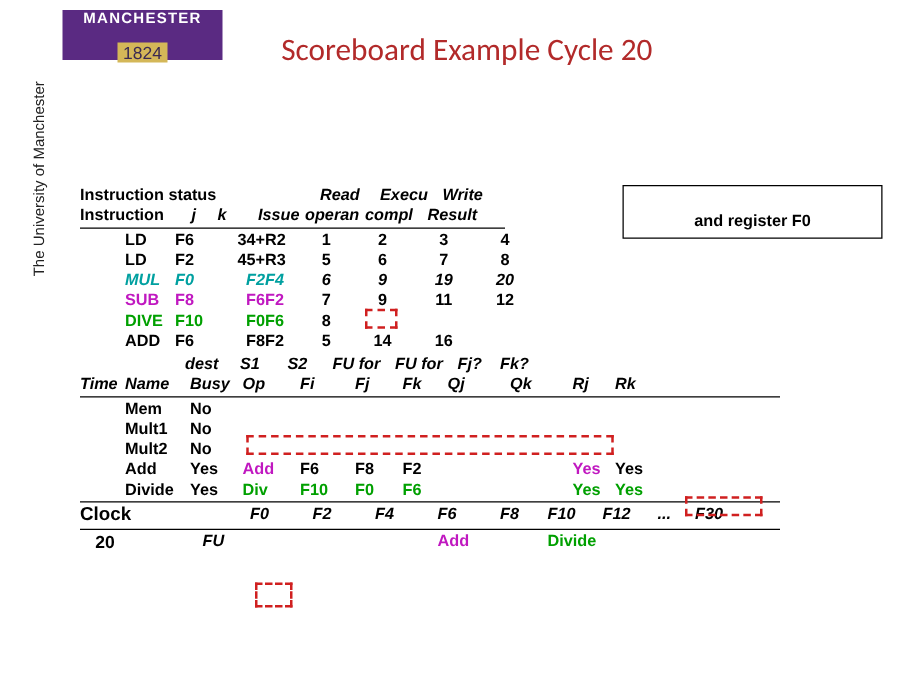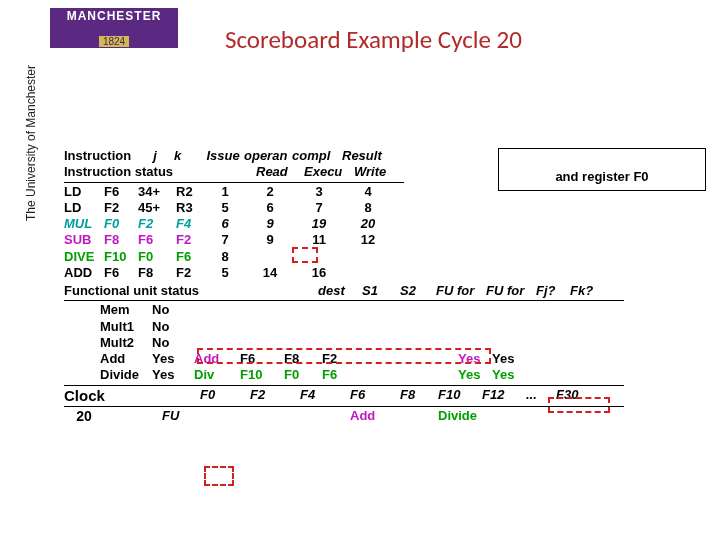--- a/index.html
+++ b/index.html
@@ -1,30 +1,30 @@
 <!DOCTYPE html>
 <html><head>
 <meta charset="utf-8">
 <style>
   * { margin: 0; padding: 0; box-sizing: border-box; }
   body { width: 720px; height: 540px; background: #fff; font-family: Arial, Helvetica, sans-serif; position: relative; overflow: hidden; }
   .logo { position: absolute; top: 8px; left: 50px; width: 128px; height: 40px; background: #5a2a82; color: #fff; display: flex; flex-direction: column; align-items: center; justify-content: center; font-size: 12px; }
   .logo-text { font-weight: bold; letter-spacing: 1px; }
-  .logo-year { font-size: 10px; background: #d4b758; color: #3a2a52; padding: 0 4px; margin-top: 13px; }
+  .logo-year { font-size: 14px; background: #d4b758; color: #3a2a52; padding: 0 4px; margin-top: 13px; }
   .sidebar { position: absolute; top: 8px; left: 17px; width: 28px; height: 270px; display:flex; align-items:center; justify-content:center; }
   .sidebar-text { transform: rotate(-90deg); white-space: nowrap; font-size: 12px; color: #222; }
   .title { position: absolute; top: 24px; left: 225px; font-size: 25px; color: #b22a2a; font-family: "Segoe UI", Calibri, Arial, sans-serif; }
   .callout { position: absolute; top: 148px; left: 498px; width: 208px; border: 1.5px solid #000; background: #fff; padding: 4px 6px; font-weight: bold; font-size: 13px; text-align: center; line-height: 1.25; }
   .tables { position: absolute; top: 148px; left: 64px; width: 628px; font-size: 13px; font-weight: bold; font-family: Arial, Helvetica, sans-serif; line-height: 1.25; }
   .row { display: flex; }
   .row span { display: inline-block; }
   .hr { border-top: 1.5px solid #000; height: 0; margin: 1px 0; }
-  .c0 { width: 40px; }
+  .c0 { width: 40px; margin-left: 36px; }
   .c1 { width: 34px; }
-  .c2 { width: 38px; }
+  .c2 { width: 38px; text-align: right; }
   .c3 { width: 28px; }
   .c4 { width: 42px; }
   .c5 { width: 48px; }
   .c6 { width: 50px; }
   .c7 { width: 48px; }
   .fu-c0 { width: 36px; }
   .fu-c1 { width: 52px; }
   .fu-c2 { width: 42px; }
   .fu-c3 { width: 46px; }
   .fu-c4 { width: 44px; }
@@ -63,35 +63,35 @@
 <div class="title">Scoreboard Example Cycle 20</div>
 
 <div class="callout">
   <br>
   <span>and register F0</span>
 </div>
 
 <div class="tables">
 
   <div class="row">
+    <span style="width:150px">Instruction status</span>
+    <span class="c4"></span>
+    <span class="c5 italic">Read</span>
+    <span class="c6 italic">Execu</span>
+    <span class="c7 italic">Write</span>
+  </div>
+
+  <div class="row">
     <span style="width:72px">Instruction</span>
     <span class="c2 italic" style="text-align:center">j</span>
     <span class="c3 italic">k</span>
     <span class="c4 italic" style="text-align:center">Issue</span>
     <span class="c5 italic">operan</span>
     <span class="c6 italic">compl</span>
     <span class="c7 italic">Result</span>
-  </div>
-
-  <div class="row">
-    <span style="width:150px">Instruction status</span>
-    <span class="c4"></span>
-    <span class="c5 italic">Read</span>
-    <span class="c6 italic">Execu</span>
-    <span class="c7 italic">Write</span>
   </div>
   <div class="hr" style="width:340px"></div>
 
   <div class="row">
       <span class="c0">LD</span>
       <span class="c1">F6</span>
       <span class="c2">34+</span>
       <span class="c3">R2</span>
       <span class="c4" style="text-align:center">1</span>
       <span class="c5" style="text-align:center">2</span>
@@ -143,29 +143,41 @@
       <span class="c1">F6</span>
       <span class="c2">F8</span>
       <span class="c3">F2</span>
       <span class="c4" style="text-align:center">5</span>
       <span class="c5" style="text-align:center">14</span>
       <span class="c6" style="text-align:center">16</span>
       <span class="c7" style="text-align:center"></span>
     </div>
 
   <div class="row" style="margin-top:2px">
-    <span style="width:170px">Functional unit status</span>
     <span style="width:84px"></span>
     <span class="italic" style="width:44px">dest</span>
     <span class="italic" style="width:38px">S1</span>
     <span class="italic" style="width:36px">S2</span>
     <span class="italic" style="width:50px">FU for</span>
     <span class="italic" style="width:50px">FU for</span>
     <span class="italic" style="width:34px">Fj?</span>
     <span class="italic" style="width:34px">Fk?</span>
+  </div>
+  <div class="row">
+    <span class="fu-c0 italic">Time</span>
+    <span class="fu-c1 italic">Name</span>
+    <span class="fu-c2 italic">Busy</span>
+    <span class="fu-c3 italic">Op</span>
+    <span class="fu-c4 italic">Fi</span>
+    <span class="fu-c5 italic">Fj</span>
+    <span class="fu-c6 italic">Fk</span>
+    <span class="fu-c7 italic">Qj</span>
+    <span class="fu-c8 italic">Qk</span>
+    <span class="fu-c9 italic">Rj</span>
+    <span class="fu-c10 italic">Rk</span>
   </div>
   <div class="hr" style="width:560px"></div>
   <div class="row">
       <span class="fu-c0"></span>
       <span class="fu-c1">Mem</span>
       <span class="fu-c2">No</span>
       <span class="fu-c3"></span>
       <span class="fu-c4"></span>
       <span class="fu-c5"></span>
       <span class="fu-c6"></span>

